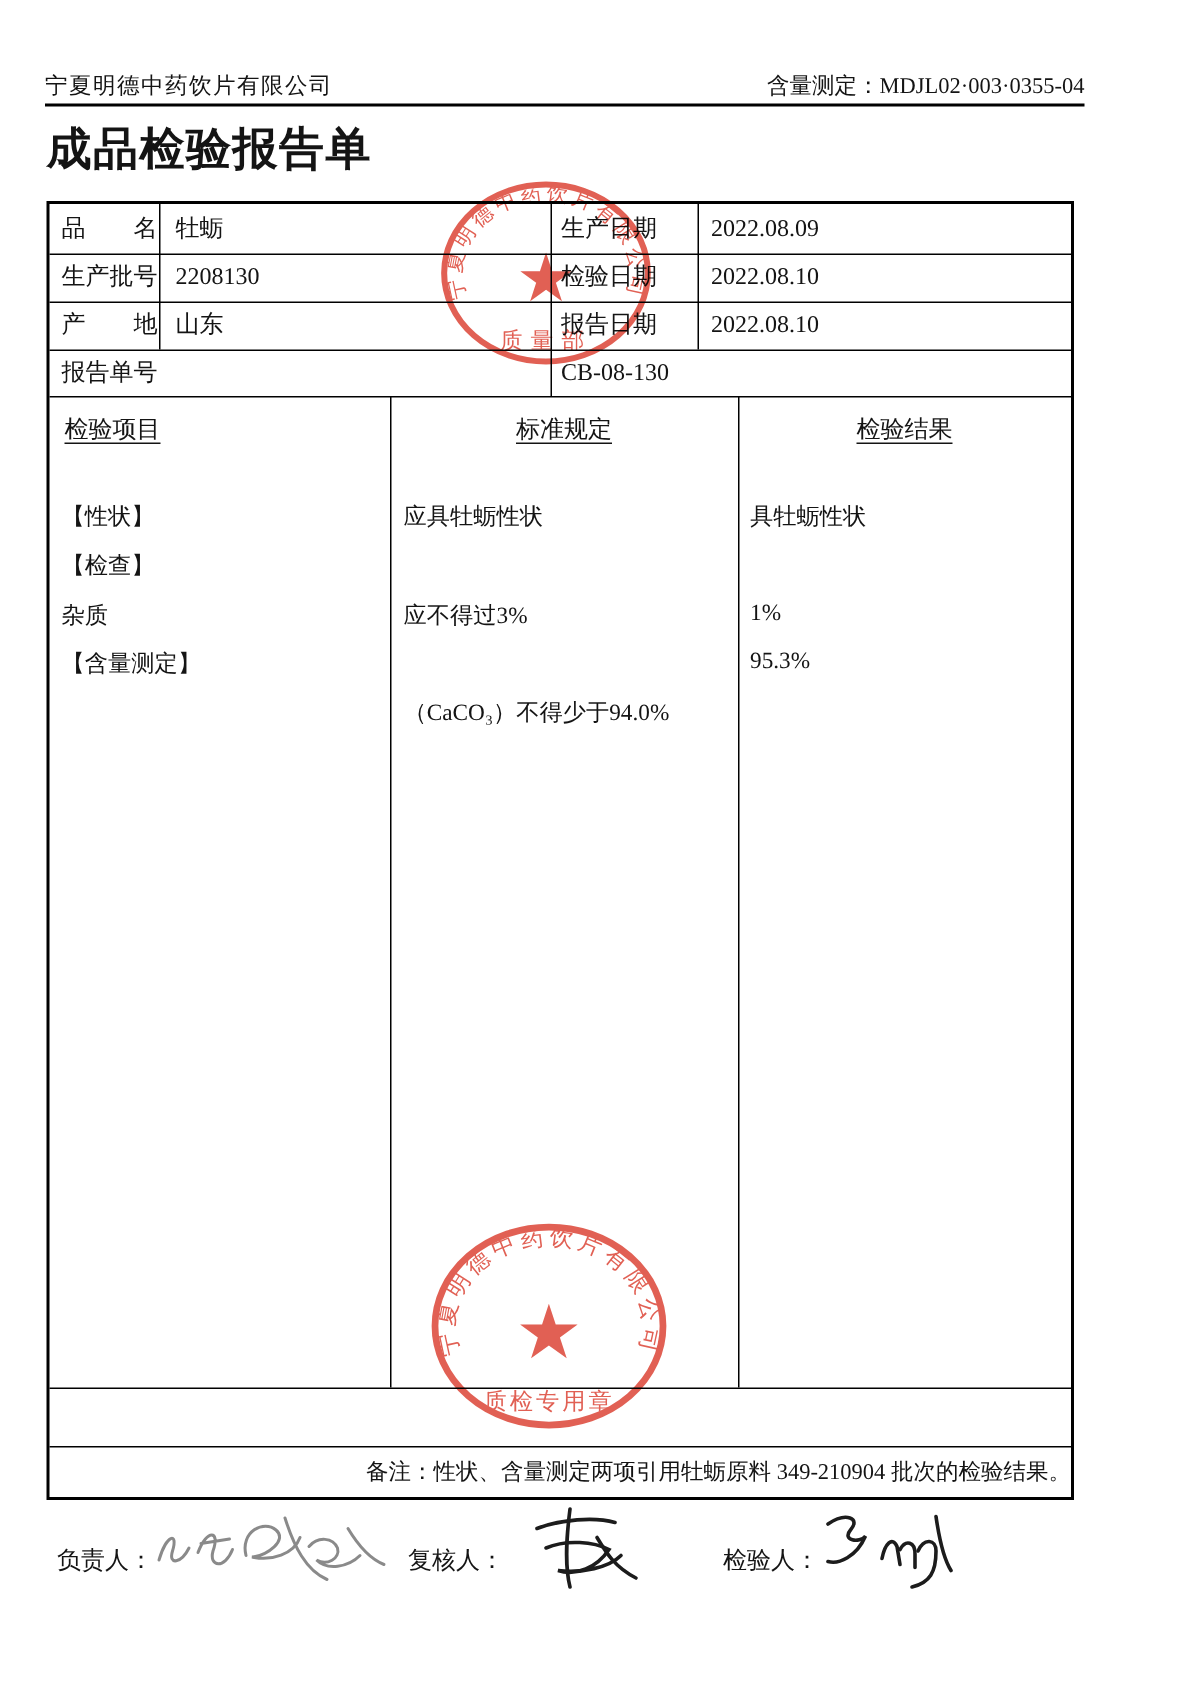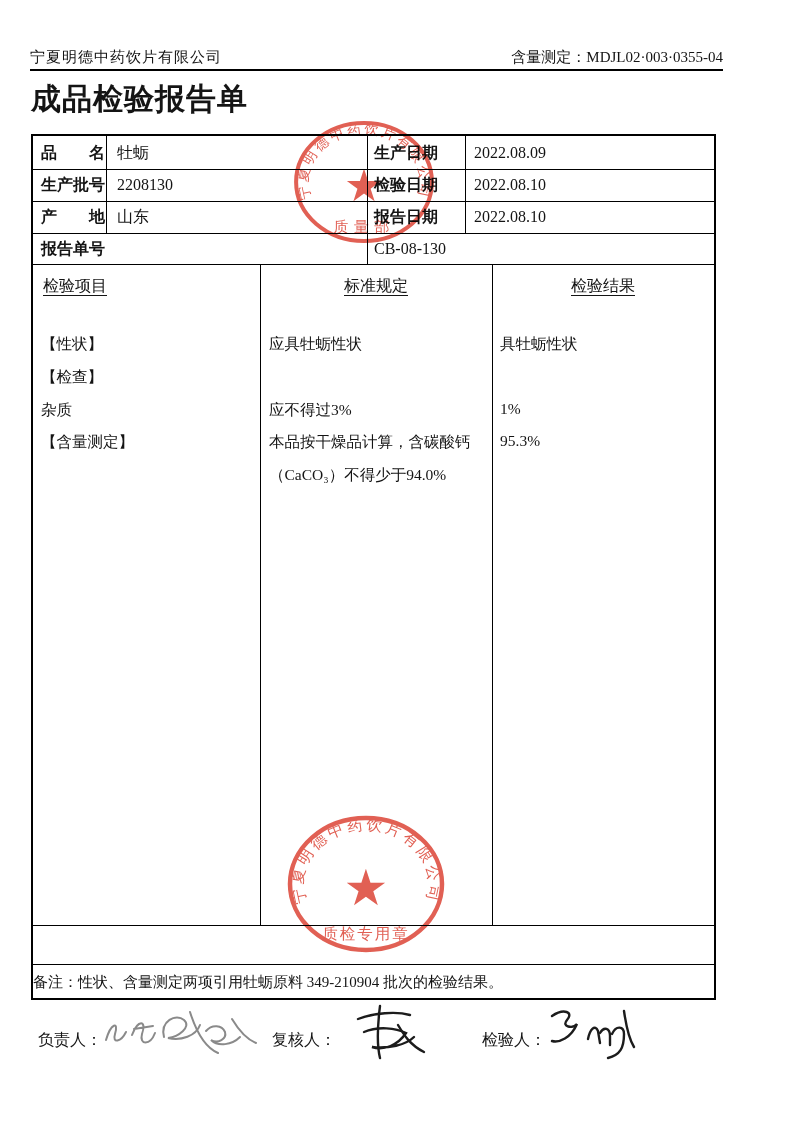--- a/index.html
+++ b/index.html
@@ -15,33 +15,33 @@
   .hdr-rule{left:30px;top:69px;width:693px;height:2px;background:#000;}
   
   .title{left:31px;top:79px;width:685px;text-align:left;
          font-size:30px;font-weight:bold;letter-spacing:1px;}
   
   .tbl{left:31px;top:134px;width:685px;height:866px;
        border:2px solid #000;box-sizing:border-box;}
   .hline{position:absolute;left:0;height:1px;background:#000;width:681px;}
   .vline{position:absolute;top:0;width:1px;background:#000;}
   .cell{position:absolute;font-size:16px;white-space:nowrap;}
-  .lab{letter-spacing:0px;font-weight:bold;}
+  .lab{letter-spacing:0px;}
   
   .col-head{position:absolute;font-size:16px;text-decoration:underline;
             text-underline-offset:4px;white-space:nowrap;}
   .d-item{position:absolute;left:8px;font-size:15.5px;white-space:nowrap;}
   .d-std{position:absolute;left:236px;font-size:15.5px;white-space:nowrap;}
   .d-res{position:absolute;left:467px;font-size:15.5px;white-space:nowrap;}
   
   .concl{position:absolute;left:0;top:789px;width:681px;height:38px;
          line-height:38px;text-align:center;font-size:17px;white-space:nowrap;}
   .concl b{font-weight:bold;}
   .remark{position:absolute;left:0;top:828px;width:681px;height:36px;
-          line-height:36px;text-align:left;font-size:15px;white-space:nowrap;}
+          line-height:36px;text-align:right;font-size:15px;white-space:nowrap;}
   
   .sig-label{font-size:16px;top:1030px;white-space:nowrap;}
   .sig-svg{position:absolute;}
   
   .stamp{position:absolute;mix-blend-mode:multiply;opacity:.88;}
   .stamp text{font-family:"Liberation Serif","DejaVu Serif",serif;}
 </style>
 </head>
 <body>
 
@@ -92,21 +92,20 @@
   <div class="d-std" style="top:198px">应具牡蛎性状</div>
   <div class="d-res" style="top:198px">具牡蛎性状</div>
 
   <div class="d-item" style="top:231px">【检查】</div>
 
   <div class="d-item" style="top:264px">杂质</div>
   <div class="d-std" style="top:264px">应不得过3%</div>
   <div class="d-res" style="top:264px">1%</div>
 
   <div class="d-item" style="top:296px">【含量测定】</div>
-  <div class="d-std" style="top:296px">本品按干燥品计算，含碳酸钙</div>
   <div class="d-res" style="top:296px">95.3%</div>
 
   <div class="d-std" style="top:329px">（CaCO₃）不得少于94.0%</div>
 
 
   <div class="remark"><span>备注：</span><span>性状、含量测定两项引用牡蛎原料 349-210904 批次的检验结果。</span></div>
 </div>
 
 <div class="abs sig-label" style="left:38px">负责人：</div>
 <div class="abs sig-label" style="left:272px">复核人：</div>

